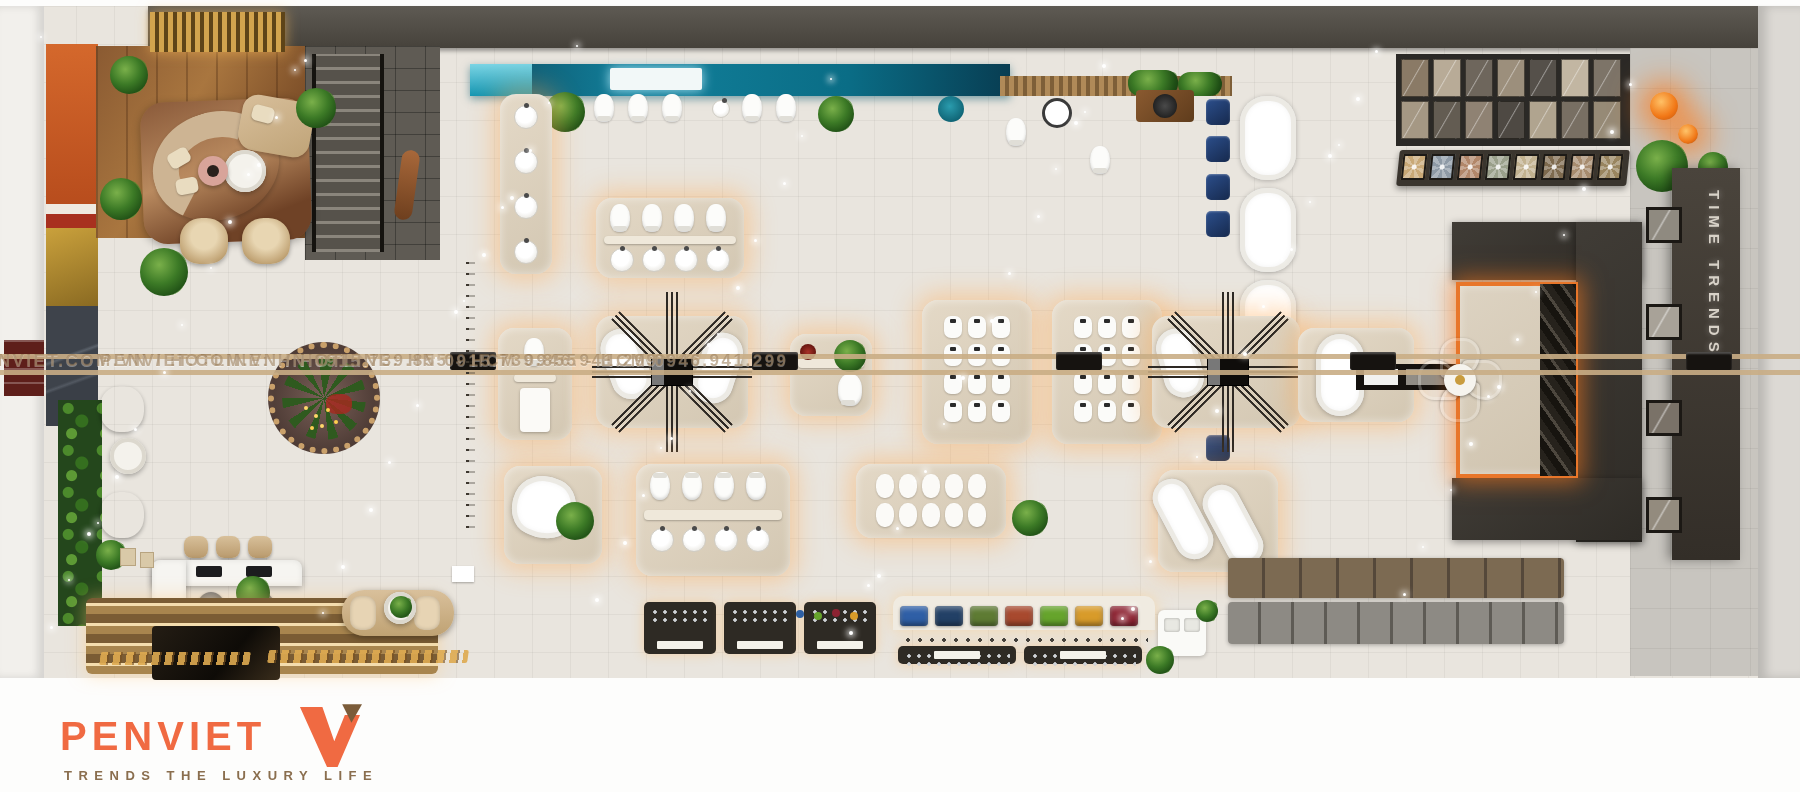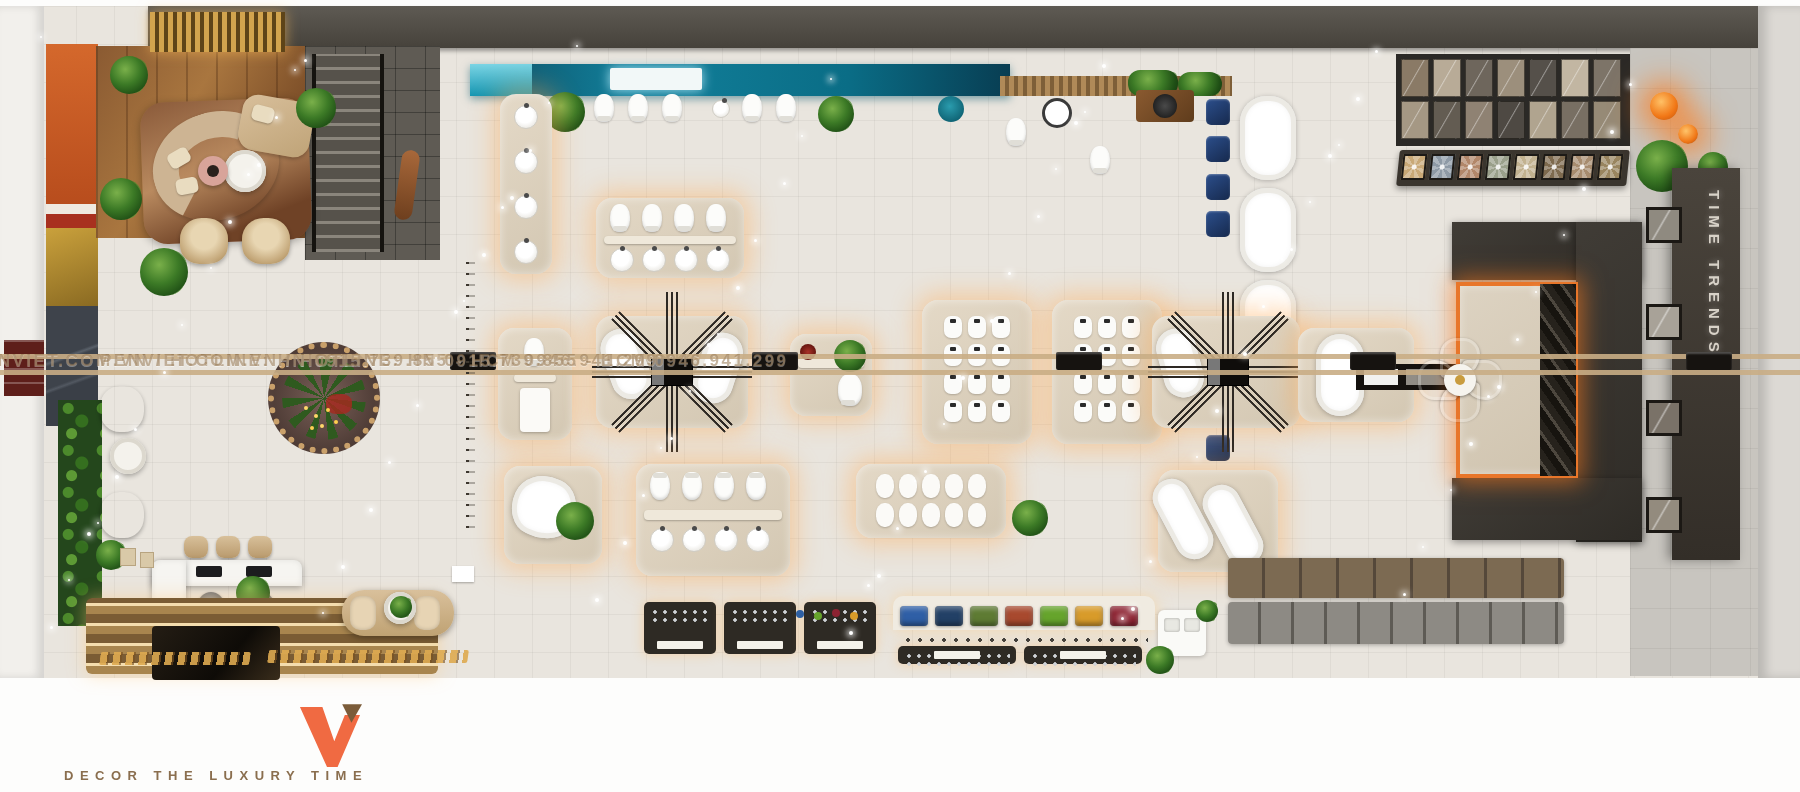--- a/index.html
+++ b/index.html
@@ -662,19 +662,20 @@
       <div class="sparkle" style="left: 1497.26px; top: 379px; width: 4px; height: 4px;"></div>
       <div class="sparkle" style="left: 96.84px; top: 516px; width: 2px; height: 2px;"></div>
       <div class="sparkle" style="left: 303.62px; top: 53px; width: 3px; height: 3px;"></div>
       <div class="sparkle" style="left: 510.4px; top: 190px; width: 4px; height: 4px;"></div>
       <div class="sparkle" style="left: 717.18px; top: 327px; width: 2px; height: 2px;"></div>
       <div class="sparkle" style="left: 923.96px; top: 464px; width: 3px; height: 3px;"></div>
       <div class="sparkle" style="left: 1130.74px; top: 601px; width: 4px; height: 4px;"></div>
       <div class="sparkle" style="left: 1337.52px; top: 138px; width: 2px; height: 2px;"></div>
     </div>
 
+  <div class="brand-text">PENVIET</div>
   <svg class="brand-mark" viewBox="0 0 100 100">
     <path d="M6 6 L40 6 L58 58 L74 18 L97 18 L63 97 L47 97 Z" fill="#f06a42"></path>
     <path d="M70 2 L100 2 L84 30 Z" fill="#7b5c3a"></path>
   </svg>
-  <div class="brand-tagline">DECOR THE LUXURY TIME</div>
+  <div class="brand-tagline">TRENDS THE LUXURY LIFE</div>
 
 </div>
 
 </body></html>

